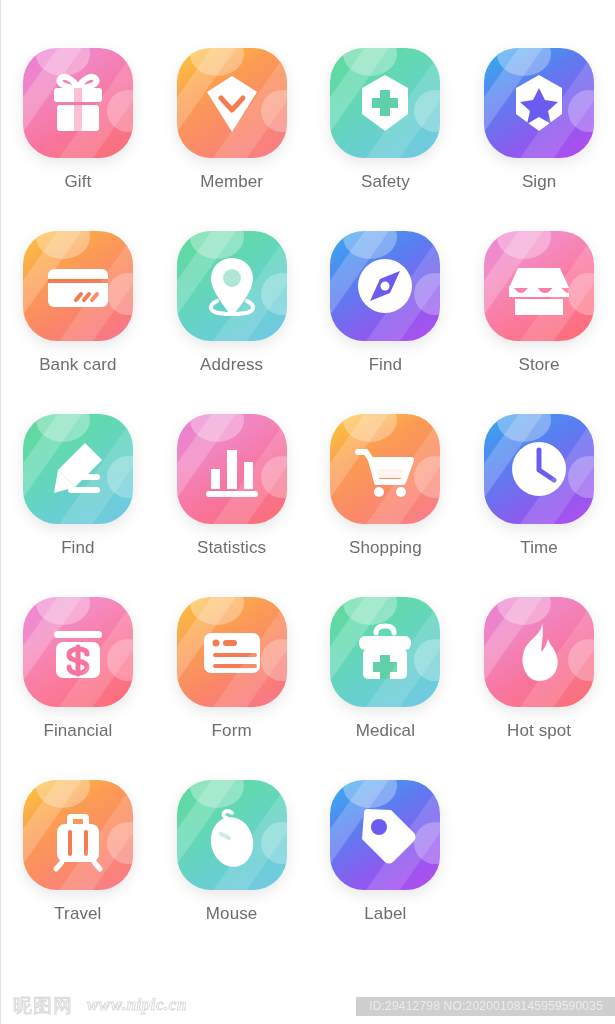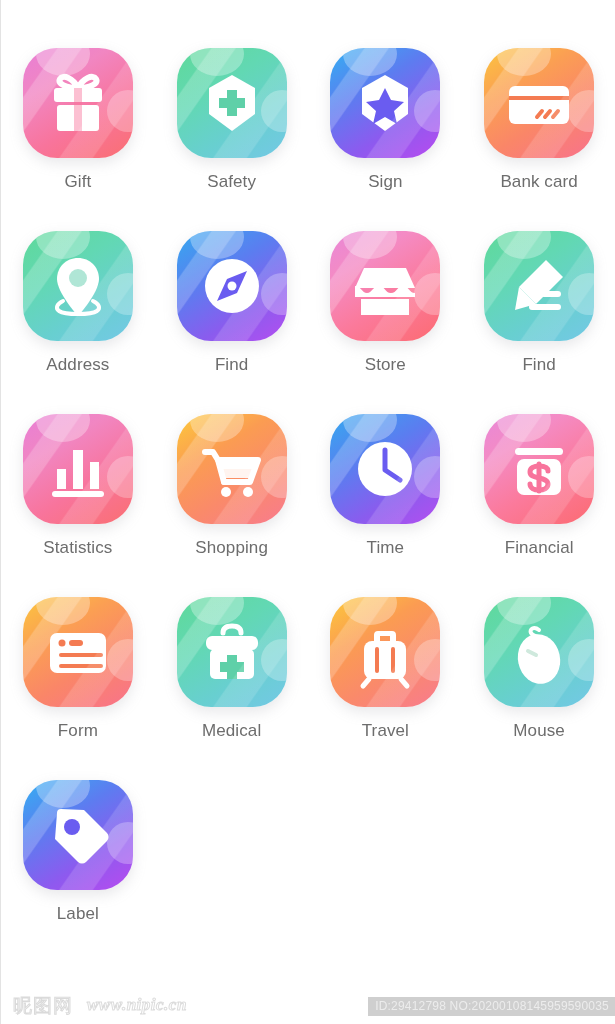--- a/index.html
+++ b/index.html
@@ -97,21 +97,21 @@
     font-family:"Liberation Serif","DejaVu Serif",serif;
     font-style:italic;font-weight:bold;
     font-size:17px;color:#ffffff;
     -webkit-text-stroke:1px #dcdcdc;
     letter-spacing:0.5px;
   }
   .wm-id{
     position:absolute;right:0px;bottom:8px;
     background:#cfcfcf;color:#ececec;
     font-size:12px;line-height:17px;
-    padding:1px 7px;
+    padding:1px 13px;
     letter-spacing:0.2px;
     white-space:nowrap;
   }
 </style>
 </head>
 <body>
 
 <div id="page">
 
   <div class="grid" id="grid">
@@ -119,20 +119,27 @@
         <div class="tile g-pink"><span><svg viewBox="0 0 110 110" xmlns="http://www.w3.org/2000/svg">
     <g fill="none" stroke="#fff" stroke-width="6" stroke-linecap="round">
       <path d="M55 40 C50 30 40 26 37 31 C34 36 44 40 55 40Z"></path>
       <path d="M55 40 C60 30 70 26 73 31 C76 36 66 40 55 40Z"></path>
     </g>
     <rect x="31" y="40" width="48" height="14" rx="3" fill="#fff"></rect>
     <rect x="34" y="57" width="42" height="26" rx="3" fill="#fff"></rect>
     <rect x="51" y="40" width="8" height="43" fill="#f8749c" opacity="0.45"></rect>
             </svg></span><div class="sheen"></div><div class="blob1"></div><div class="blob2"></div></div>
         <div class="label">Gift</div>
+      </div>
+      <div class="cell">
+        <div class="tile g-orange2"><span><svg viewBox="0 0 110 110" xmlns="http://www.w3.org/2000/svg">
+    <path d="M55 28 L80 44 L55 84 L30 44 Z" fill="#fff"></path>
+    <path d="M44 50 L55 62 L66 50" fill="none" stroke="#f47b52" stroke-width="5" stroke-linecap="round" stroke-linejoin="round"></path>
+            </svg></span><div class="sheen"></div><div class="blob1"></div><div class="blob2"></div></div>
+        <div class="label">Member</div>
       </div>
       <div class="cell">
         <div class="tile g-green"><span><svg viewBox="0 0 110 110" xmlns="http://www.w3.org/2000/svg">
     <path d="M55 27 L78 40 L78 66 L55 83 L32 66 L32 40 Z" fill="#fff"></path>
     <path d="M50 42 h10 v8 h8 v10 h-8 v8 h-10 v-8 h-8 V50 h8 Z" fill="#5fd0a8"></path>
             </svg></span><div class="sheen"></div><div class="blob1"></div><div class="blob2"></div></div>
         <div class="label">Safety</div>
       </div>
       <div class="cell">
         <div class="tile g-blue2"><span><svg viewBox="0 0 110 110" xmlns="http://www.w3.org/2000/svg">
@@ -240,20 +247,28 @@
       <div class="cell">
         <div class="tile g-green"><span><svg viewBox="0 0 110 110" xmlns="http://www.w3.org/2000/svg">
     <path d="M46 36 c0 -5 3 -7 9 -7 s9 2 9 7" fill="none" stroke="#fff" stroke-width="5" stroke-linecap="round"></path>
     <rect x="29" y="39" width="52" height="14" rx="6" fill="#fff"></rect>
     <rect x="33" y="52" width="44" height="30" rx="5" fill="#fff"></rect>
     <path d="M50 58 h10 v7 h7 v10 h-7 v7 h-10 v-7 h-7 V65 h7 Z" fill="#5fd0a8"></path>
             </svg></span><div class="sheen"></div><div class="blob1"></div><div class="blob2"></div></div>
         <div class="label">Medical</div>
       </div>
       <div class="cell">
+        <div class="tile g-pink"><span><svg viewBox="0 0 110 110" xmlns="http://www.w3.org/2000/svg">
+    <path d="M58 26 C58 38 44 42 40 54 C35 68 43 84 55 84 C68 84 76 73 73 60
+             C71 51 66 49 64 42 C62 49 60 52 57 55 C58 45 60 34 58 26 Z" fill="#fff"></path>
+    <path d="M50 62 C46 70 48 78 54 80 C49 72 52 67 55 63 Z" fill="#fff"></path>
+            </svg></span><div class="sheen"></div><div class="blob1"></div><div class="blob2"></div></div>
+        <div class="label">Hot spot</div>
+      </div>
+      <div class="cell">
         <div class="tile g-orange2"><span><svg viewBox="0 0 110 110" xmlns="http://www.w3.org/2000/svg">
     <path d="M48 34 h14 a4 4 0 0 1 4 4 v6 h-6 v-5 h-10 v5 h-6 v-6 a4 4 0 0 1 4 -4 Z" fill="#fff"></path>
     <rect x="34" y="44" width="42" height="38" rx="8" fill="#fff"></rect>
     <g stroke="#f47b52" stroke-width="4" stroke-linecap="round">
       <line x1="47" y1="52" x2="47" y2="74"></line>
       <line x1="63" y1="52" x2="63" y2="74"></line>
     </g>
     <g stroke="#fff" stroke-width="5" stroke-linecap="round">
       <line x1="39" y1="82" x2="33" y2="89"></line>
       <line x1="71" y1="82" x2="77" y2="89"></line>

